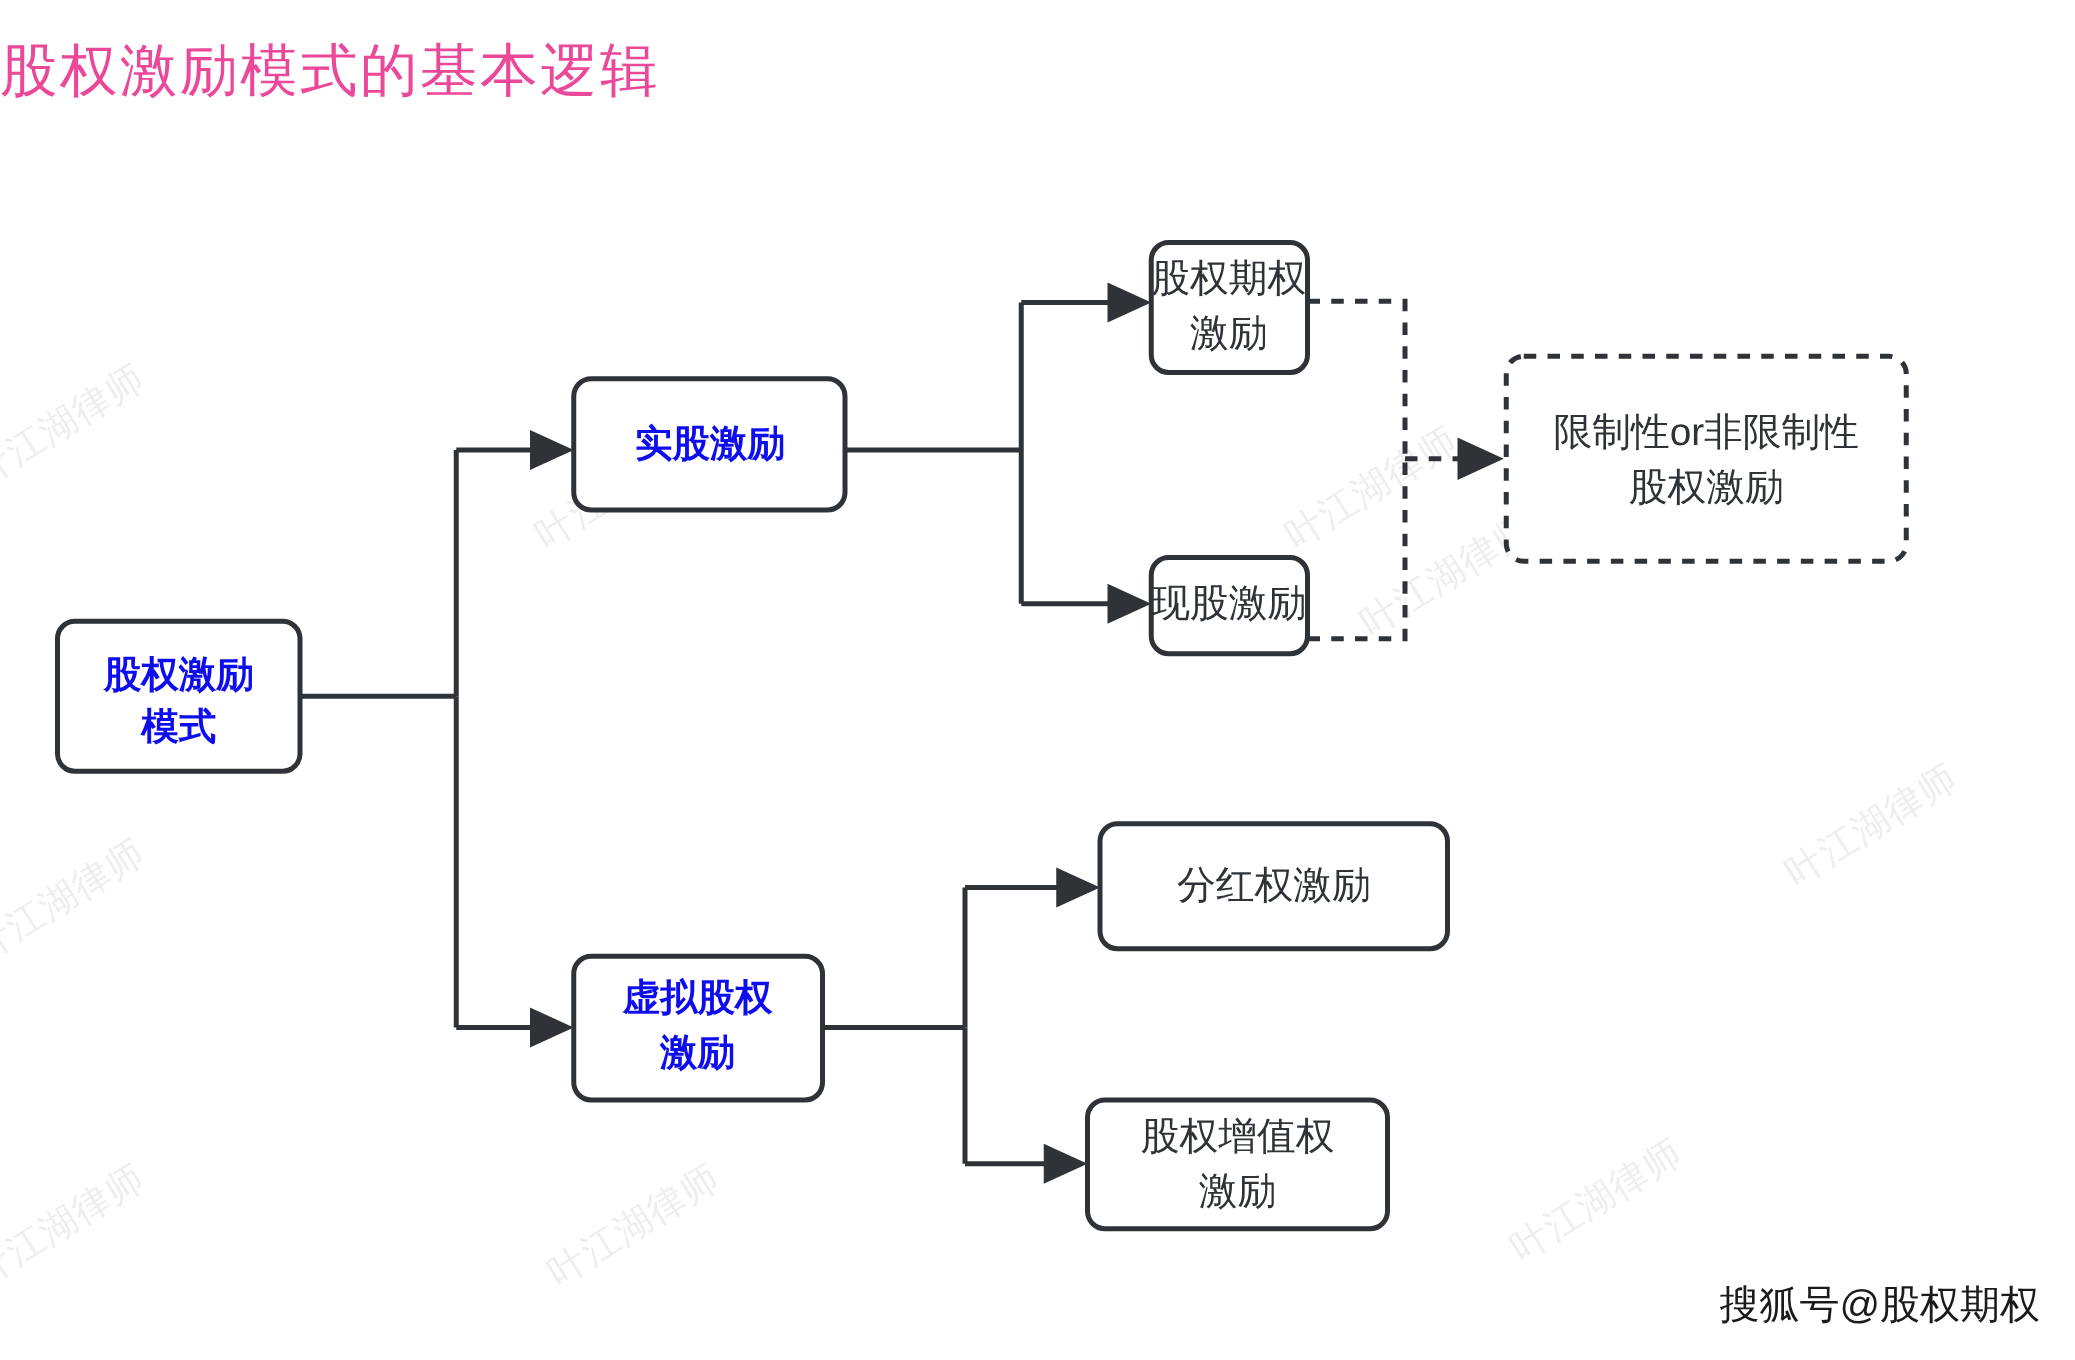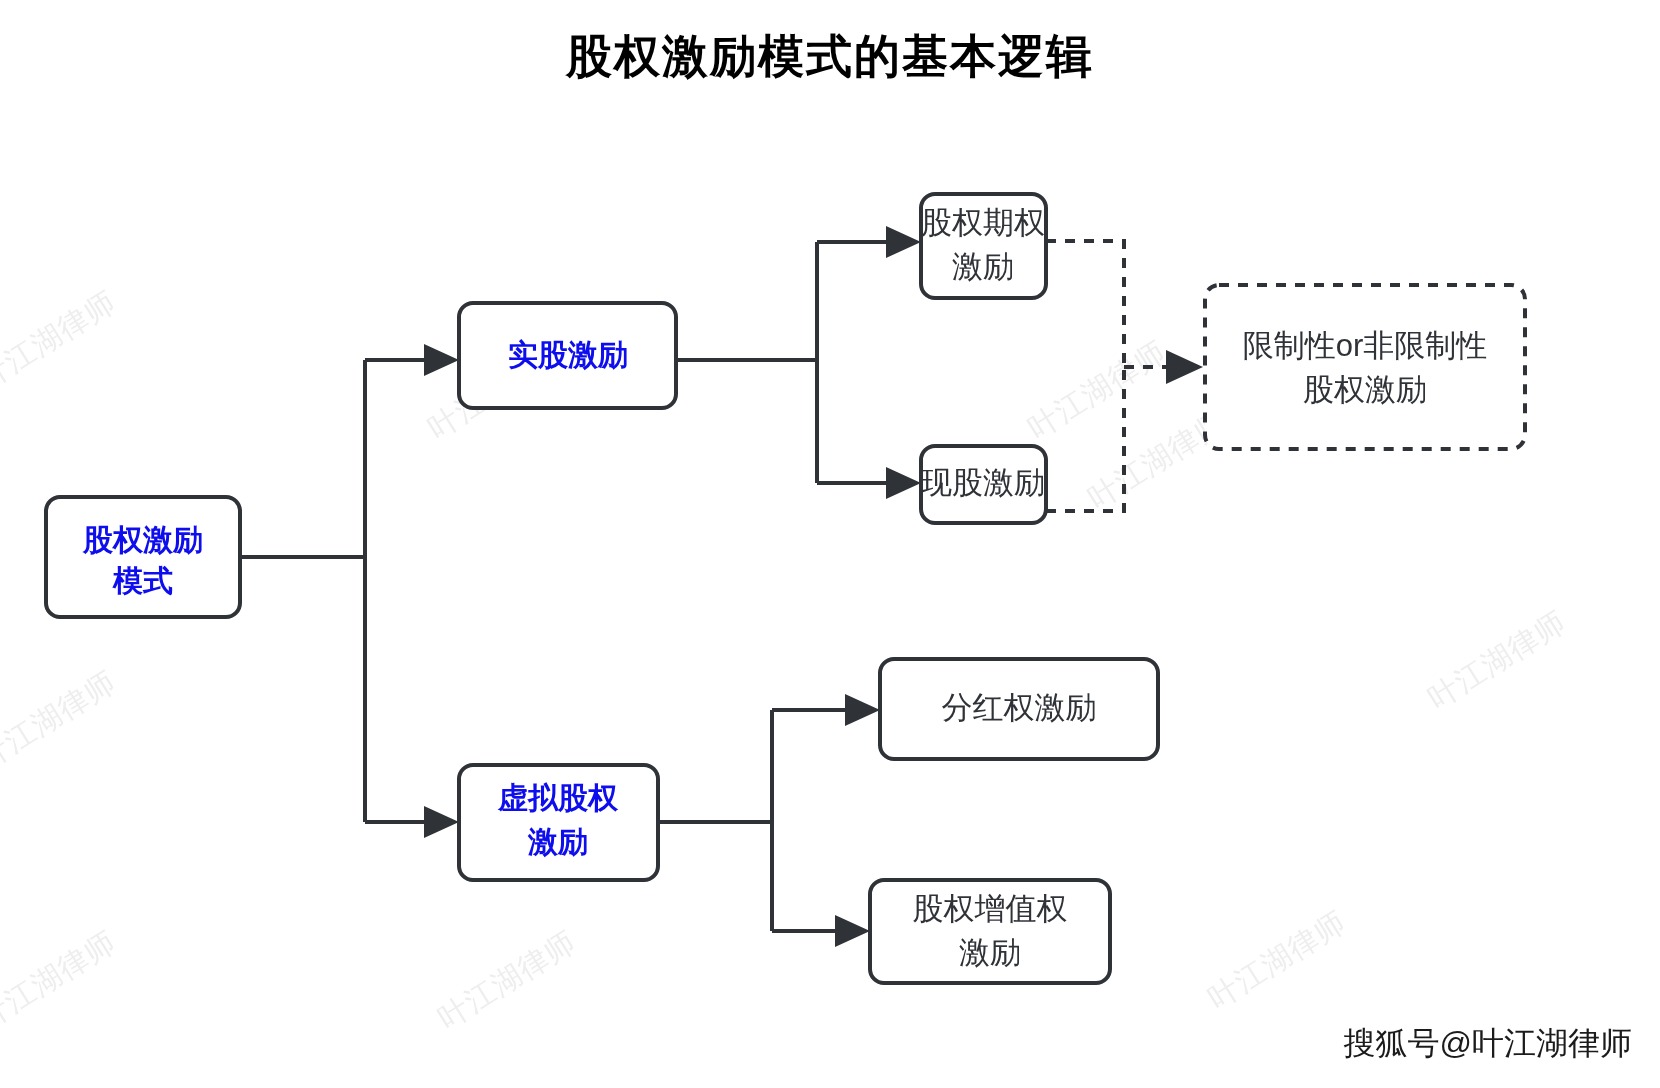--- a/index.html
+++ b/index.html
@@ -75,24 +75,24 @@
   text.black {
     fill: #2f3338;
     font-weight: normal;
     font-size: 31px;
   }
   .title-text {
     position: absolute;
     left: 0;
     right: 0;
     top: 26px;
-    text-align: center;
-    color: #000000;
+    text-align: left;
+    color: #ec4899;
     font-size: 46px;
-    font-weight: bold;
+    font-weight: normal;
     letter-spacing: 2px;
     font-family: "Liberation Sans", "DejaVu Sans", sans-serif;
     z-index: 3;
   }
   .attribution {
     position: absolute;
     right: 28px;
     bottom: 22px;
     color: #1b1b1b;
     font-size: 32px;
@@ -223,15 +223,15 @@
     </g>
 
     <g>
       <rect class="node-rect dashed" x="1205" y="285" width="320" height="164" rx="14" ry="14"></rect>
       <text class="node-label black" x="1365" y="348">限制性or非限制性</text>
       <text class="node-label black" x="1365" y="392">股权激励</text>
     </g>
 
   </svg>
 
-  <div class="attribution">搜狐号@叶江湖律师</div>
+  <div class="attribution">搜狐号@股权期权</div>
 
 </div>
 
 </body></html>

